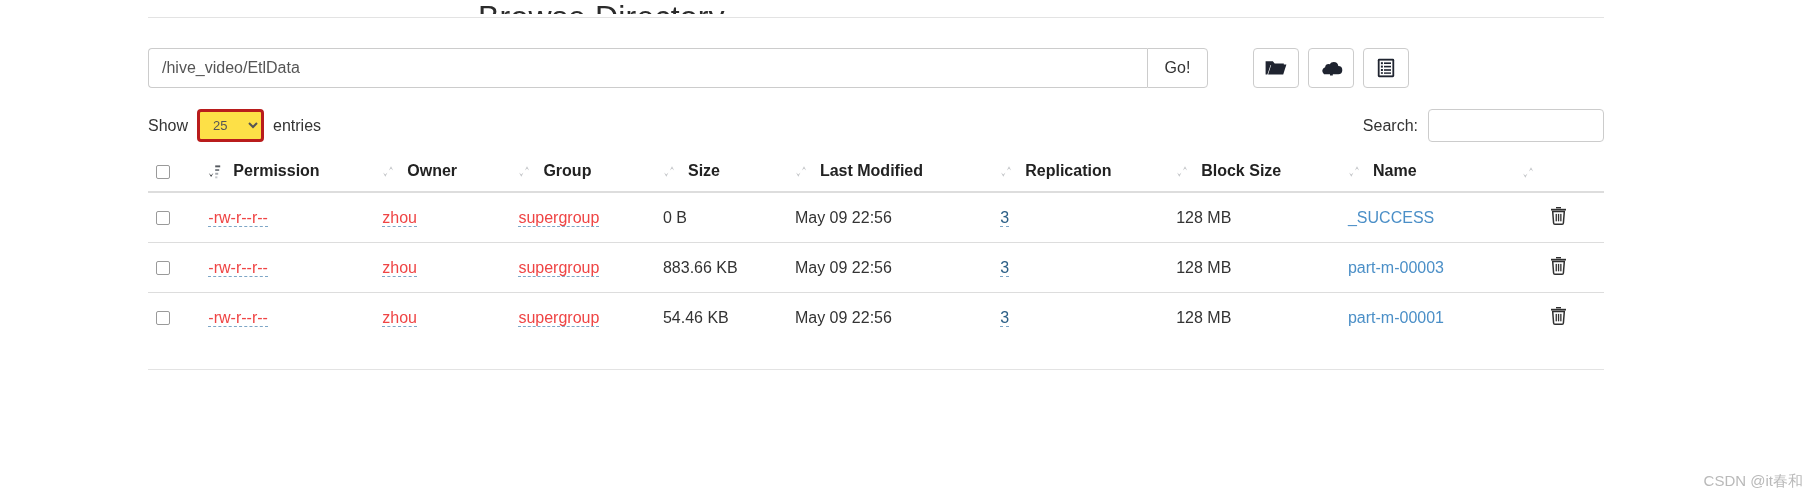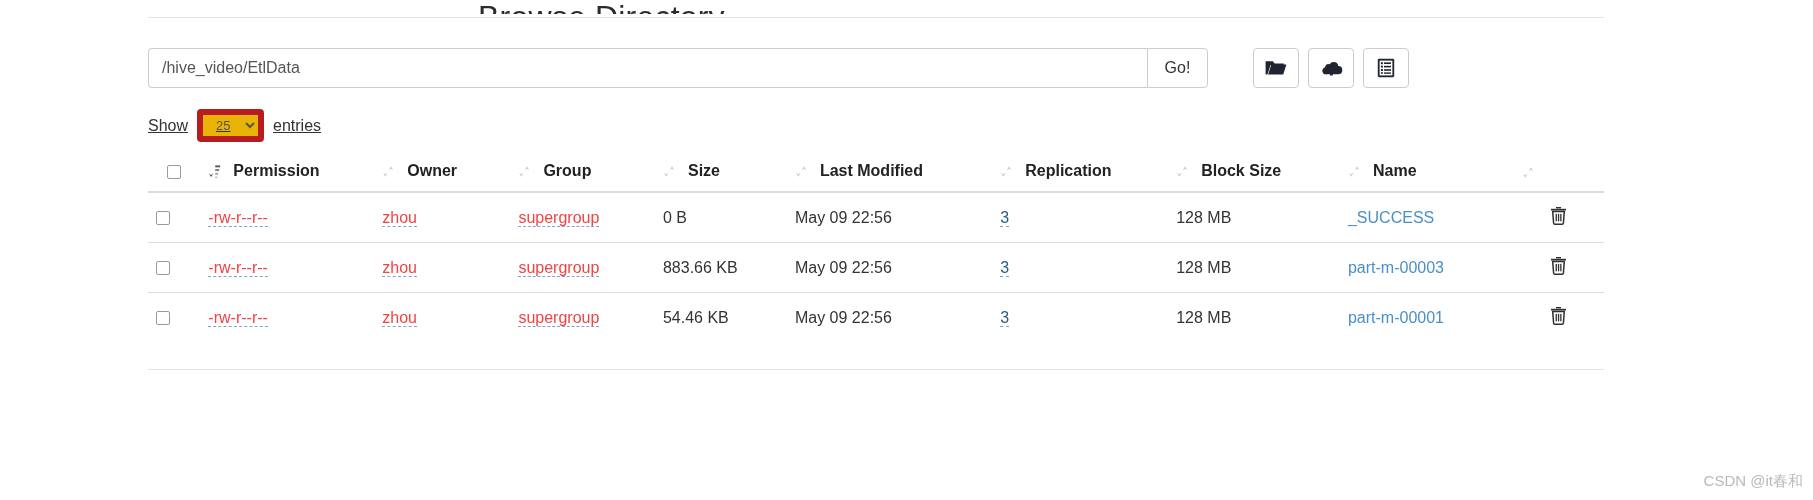--- a/index.html
+++ b/index.html
@@ -112,31 +112,30 @@
     display: flex;
     align-items: center;
     justify-content: space-between;
     margin-top: 21px;
   }
   .dt-length {
     display: flex;
     align-items: center;
     font-size: 16px;
     color: #333333;
-    text-decoration: underline;
   }
   .dt-length .lbl-pre { margin-right: 9px; }
   .dt-length .lbl-post { margin-left: 9px; }
   .entries-select {
     height: 33px;
     box-sizing: border-box;
     width: 67px;
-    border: 6px solid #b91c1c;
+    border: 3px solid #b91c1c;
     border-radius: 4px;
-    background: #eab308;
+    background: #fde047;
     font-family: "Liberation Sans", sans-serif;
     font-size: 13px;
     color: #555555;
     padding: 2px 4px 2px 9px;
   }
   .dt-filter {
     display: flex;
     align-items: center;
     font-size: 16px;
     color: #333333;
@@ -157,21 +156,21 @@
   }
 
   
   table.files {
     width: 100%;
     border-collapse: collapse;
     margin-top: 12px;
     font-size: 16px;
   }
   table.files thead th {
-    text-align: center;
+    text-align: left;
     font-weight: bold;
     color: #222222;
     padding: 8px 8px 11px 8px;
     border-bottom: 2px solid #dddddd;
     white-space: nowrap;
     vertical-align: bottom;
     cursor: pointer;
   }
   table.files tbody td {
     padding: 13px 8px;
@@ -351,20 +350,24 @@
 
     <div class="controls">
       <div class="dt-length">
         <span class="lbl-pre">Show</span>
         <select class="entries-select">
           <option>25</option>
         </select>
         <span class="lbl-post">entries</span>
       </div>
 
+      <div class="dt-filter">
+        <span>Search:</span>
+        <input class="search-input" type="text" value="" style="">
+      </div>
     </div>
 
     <table class="files">
       <thead>
         <tr>
           <th class="col-chk">
             <span class="row-chk"></span>
           </th>
           <th class="col-perm">
             <div class="th-inner">

